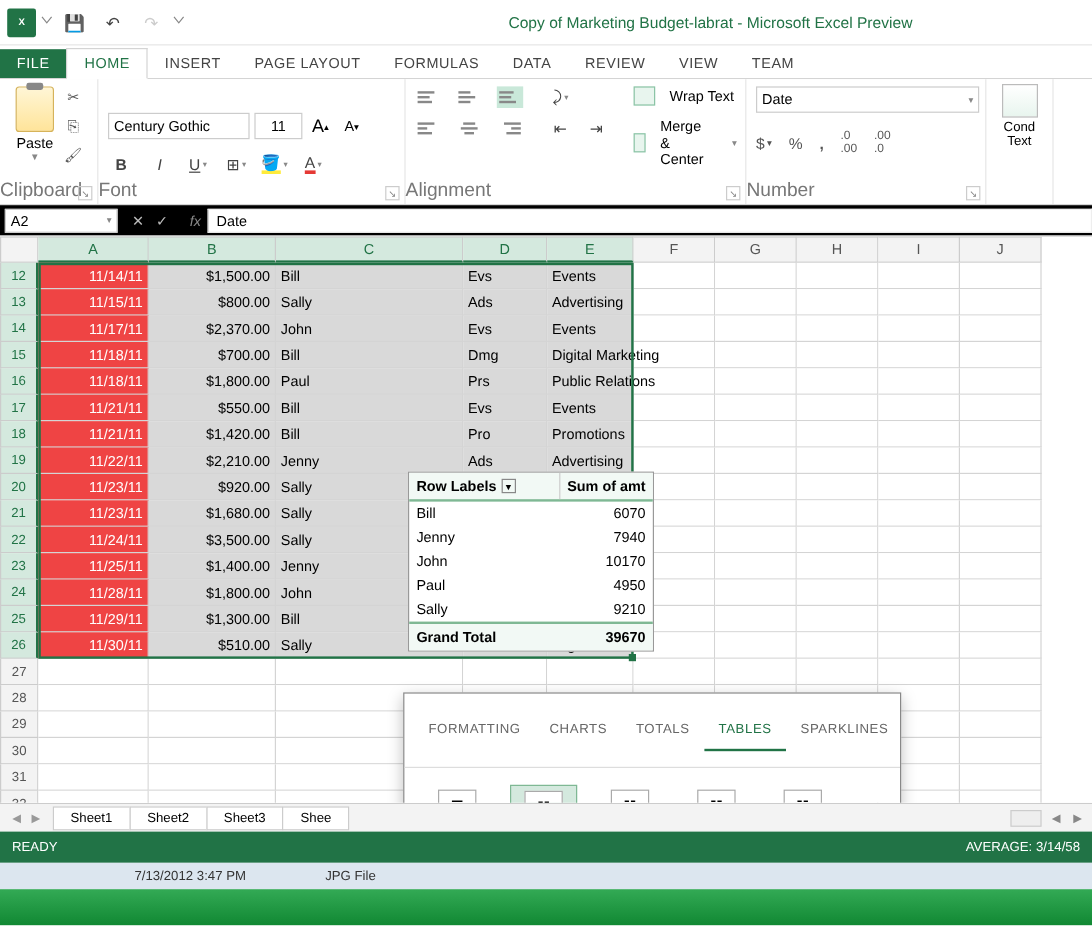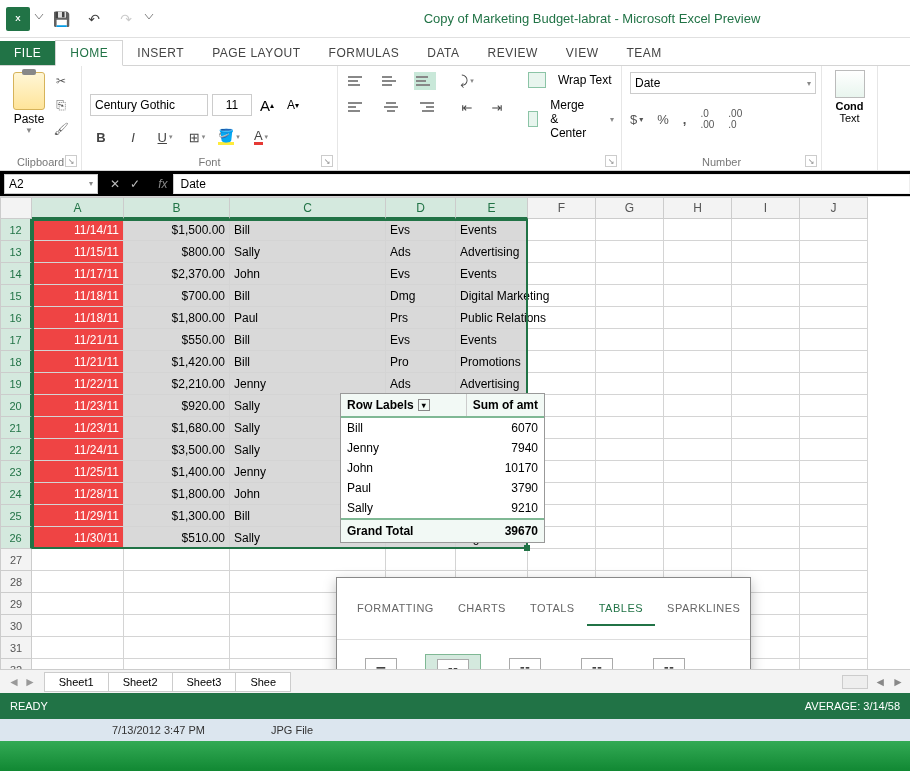--- a/index.html
+++ b/index.html
@@ -15,21 +15,21 @@
 
 
 .ribbon-tabs { height: 28px; background: #fff; display: flex; align-items: flex-end; border-bottom: 1px solid #d4d4d4; }
 .tab { padding: 5px 14px; font-size: 12px; color: #444; cursor: pointer; letter-spacing: .5px; }
 .tab.file { background: #217346; color: #fff; }
 .tab.active { background: #fff; border: 1px solid #d4d4d4; border-bottom: 1px solid #fff; color: #217346; margin-bottom: -1px; }
 
 
 .ribbon { height: 105px; background: #fff; border-bottom: 1px solid #d4d4d4; display: flex; }
 .group { border-right: 1px solid #e6e6e6; padding: 4px 8px 2px 8px; display: flex; flex-direction: column; position: relative; }
-.group-label { position: absolute; bottom: 2px; left: 0; right: 0; text-align: center; font-size: 11px; color: #777; }
+.group-label { position: absolute; bottom: 2px; left: 0; right: 0; text-align: left; font-size: 16px; color: #777; }
 .group-launcher { position: absolute; right: 4px; bottom: 3px; width: 12px; height: 12px; border: 1px solid #ccc; font-size: 8px; display: flex; align-items: center; justify-content: center; color: #888; }
 
 .clipboard-grp { width: 82px; }
 .paste-big { display: flex; flex-direction: column; align-items: center; width: 42px; height: 72px; cursor: pointer; }
 .paste-icon { width: 32px; height: 38px; background: linear-gradient(#fff6d6,#ffe49a); border: 1px solid #d6b35a; border-radius: 3px; position: relative; margin-top: 2px; }
 .paste-icon::before { content:""; position:absolute; top:-4px; left:8px; width:14px; height:6px; background:#888; border-radius:2px; }
 .small-btns { position: absolute; top: 6px; left: 50px; display: flex; flex-direction: column; gap: 6px; }
 .small-btn { width: 22px; height: 18px; font-size: 12px; color: #555; display:flex; align-items:center; justify-content:center; cursor:pointer; }
 
 .font-grp { width: 256px; }
@@ -265,20 +265,21 @@
             <div class="wm-icon"></div>
             <span>Wrap Text</span>
           </div>
         <div class="wm-btn">
             <div class="wm-icon"></div>
             <span>Merge &amp; Center</span>
             <span class="dd" style="font-size:8px;color:#888;margin-left:4px;">▾</span>
           </div>
       </div>
     </div>
+    <div class="group-label">Alignment</div>
     <div class="group-launcher">↘</div>
   </div>
 
   <div class="group number-grp">
     <div class="num-select">
         <span>Date</span>
         <span style="font-size:8px;color:#888;">▾</span>
       </div>
     <div class="num-row2">
       <div class="num-btn">$<span style="font-size:8px;margin-left:2px;">▾</span></div>
@@ -288,21 +289,21 @@
         </div>
       <div class="num-btn" style="font-size:10px;">.0<br>.00</div>
       <div class="num-btn" style="font-size:10px;">.00<br>.0</div>
     </div>
     <div class="group-label">Number</div>
     <div class="group-launcher">↘</div>
   </div>
 
   <div class="group cond-grp">
     <div class="cond-icon"></div>
-    <div style="font-size:11px;text-align:center;margin-top:2px;font-weight:bold;">Cond</div>
+    <div style="font-size:11px;text-align:center;margin-top:2px;">Cond</div>
     <div style="font-size:11px;text-align:center;">Text</div>
   </div>
 </div>
 
 <div class="fxbar">
   <div class="name-box">
       <span>A2</span>
       <span style="font-size:8px;color:#888;">▾</span>
     </div>
   <div class="fx-icons">
@@ -622,21 +623,21 @@
         <div class="pv-row">
           <div class="rl">Jenny</div>
           <div class="val">7940</div>
         </div>
         <div class="pv-row">
           <div class="rl">John</div>
           <div class="val">10170</div>
         </div>
         <div class="pv-row">
           <div class="rl">Paul</div>
-          <div class="val">3790</div>
+          <div class="val">4950</div>
         </div>
         <div class="pv-row">
           <div class="rl">Sally</div>
           <div class="val">9210</div>
         </div>
       </div>
     <div class="pv-total">
         <div class="rl">Grand Total</div>
         <div class="val">39670</div>
       </div>

